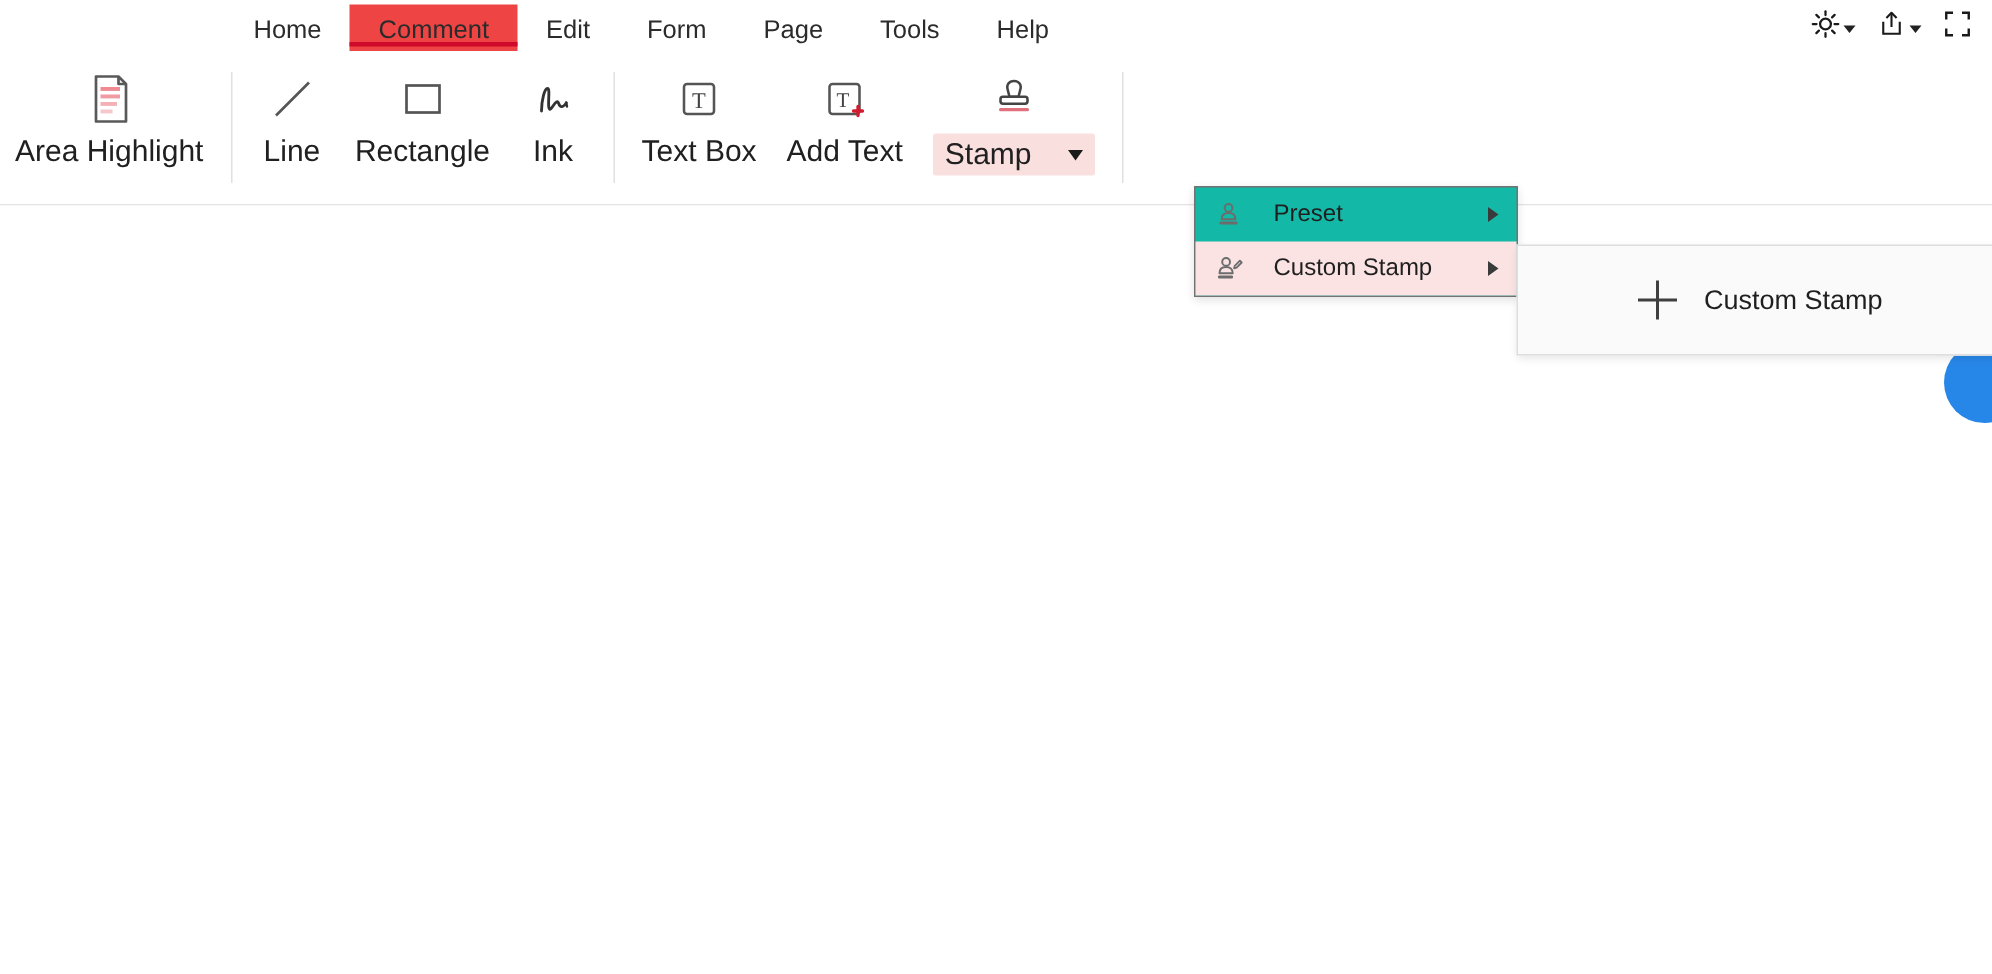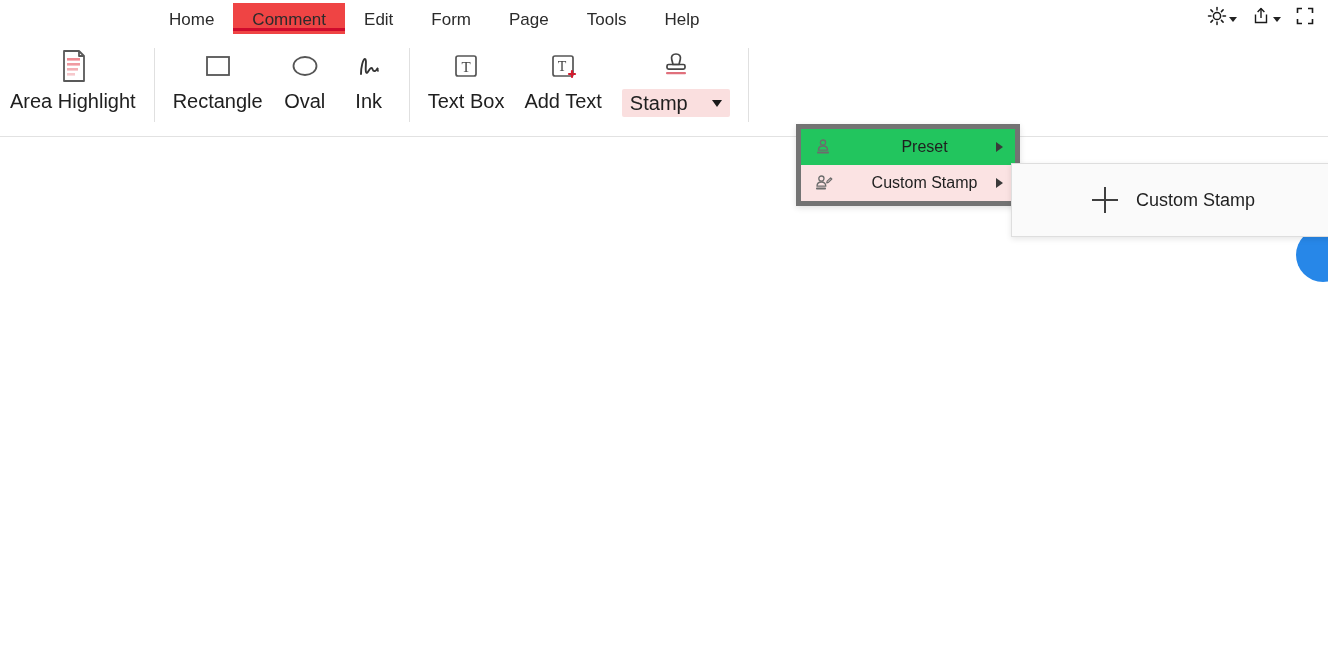--- a/index.html
+++ b/index.html
@@ -143,26 +143,25 @@
     border-right: 5px solid transparent;
     border-top: 7px solid #1a1a1a;
   }
 
   
   .menu {
     position: absolute;
     left: 796px;
     top: 124px;
     width: 214px;
-    background: #22c55e;
-    border: 5px solid #737373;
+    background: #14b8a6;
+    border: 1px solid #737373;
     box-shadow: 0 2px 6px rgba(0,0,0,0.12);
     z-index: 40;
     padding: 0;
-    text-align: center;
   }
   .menu-item {
     display: flex;
     align-items: center;
     height: 36px;
     padding: 0 10px 0 12px;
     cursor: default;
     position: relative;
   }
   .menu-item.hl { background: #fbe3e3; }
@@ -335,38 +334,38 @@
           <rect x="11" y="16" width="13" height="2.6" fill="#f09aa1"></rect>
           <rect x="11" y="21" width="11" height="2.6" fill="#f3b0b5"></rect>
           <rect x="11" y="26" width="8" height="2.6" fill="#f6c8cc"></rect>
         </svg>
       </span>
       <span class="rb-label">Area Highlight</span>
     </div>
 
     <div class="rb-sep"></div>
 
+    <div class="rb-item">
+      <span class="rb-icon">
+        <svg width="38" height="38" viewBox="0 0 38 38">
+          <line x1="8" y1="30" x2="30" y2="8" stroke="#555" stroke-width="1.8"></line>
+        </svg>
+      </span>
+      <span class="rb-label">Line</span>
+    </div>
 
     <div class="rb-item">
       <span class="rb-icon">
         <svg width="38" height="38" viewBox="0 0 38 38">
           <rect x="8" y="10" width="22" height="18" fill="none" stroke="#555" stroke-width="1.8"></rect>
         </svg>
       </span>
       <span class="rb-label">Rectangle</span>
     </div>
 
-    <div class="rb-item">
-      <span class="rb-icon">
-        <svg width="38" height="38" viewBox="0 0 38 38">
-          <ellipse cx="19" cy="19" rx="11.5" ry="9" fill="none" stroke="#555" stroke-width="1.8"></ellipse>
-        </svg>
-      </span>
-      <span class="rb-label">Oval</span>
-    </div>
 
     <div class="rb-item">
       <span class="rb-icon">
         <svg width="38" height="38" viewBox="0 0 38 38">
           <path d="M11 27 C11 20 13 12 15 12 C17 12 15 22 16 25 C17 28 19 22 21 21 C23 20 22 25 25 24 C26.6 23.5 27 22.5 27.5 21.5" fill="none" stroke="#333" stroke-width="1.9" stroke-linecap="round"></path>
           <path d="M27.5 21.5 L28 24" fill="none" stroke="#333" stroke-width="1.6" stroke-linecap="round"></path>
         </svg>
       </span>
       <span class="rb-label">Ink</span>
     </div>

